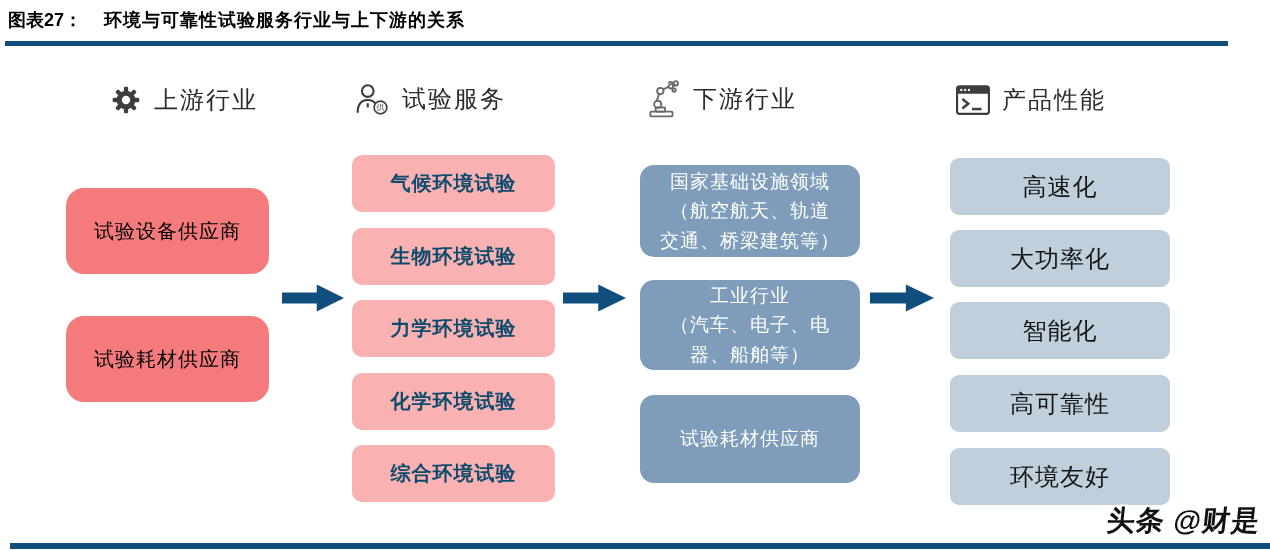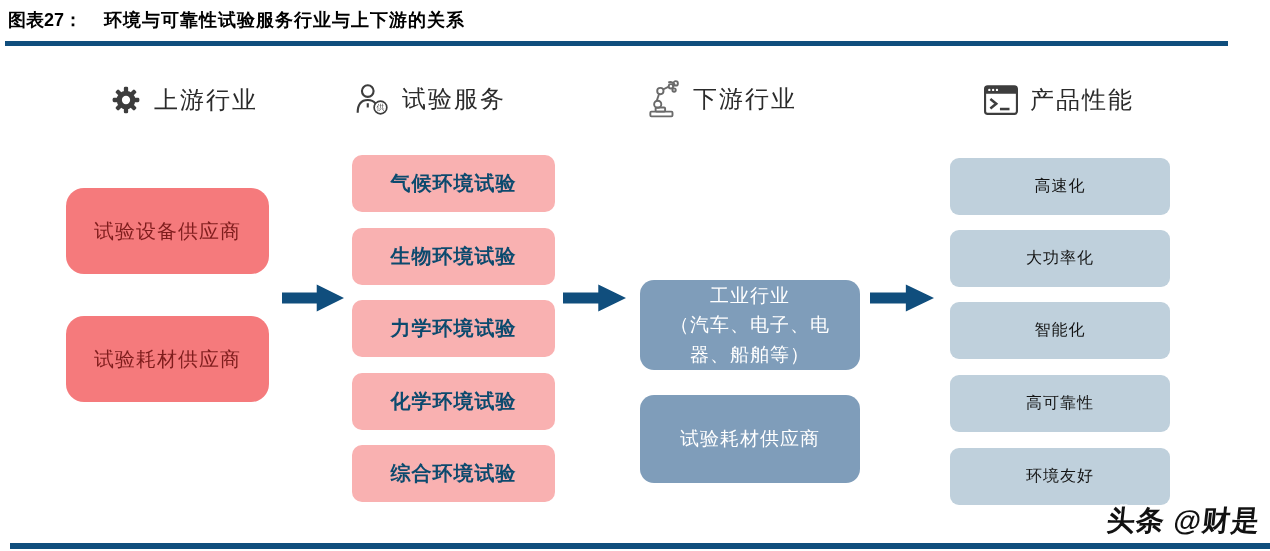--- a/index.html
+++ b/index.html
@@ -22,24 +22,24 @@
     font-family:"Liberation Serif",serif;font-size:24px;font-weight:400;
     color:#2b2b2b;letter-spacing:2px;white-space:nowrap;
   }
 
   
   .box{
     position:absolute;display:flex;align-items:center;justify-content:center;
     font-family:"Liberation Serif",serif;text-align:center;box-sizing:border-box;
     padding:2px 6px;
   }
-  .box.red{background:#F57A7C;color:#7f1d1d;border-radius:18px;font-size:20px;letter-spacing:1px;}
+  .box.red{background:#F57A7C;color:#000000;border-radius:18px;font-size:20px;letter-spacing:1px;}
   .box.pink{background:#F9B1B1;color:#0c4a6e;border-radius:10px;font-size:20px;font-weight:600;letter-spacing:1px;}
   .box.steel{background:#7F9DBA;color:#fff;border-radius:14px;font-size:19px;line-height:1.55;white-space:pre-line;letter-spacing:1px;}
-  .box.lightblue{background:#BFD0DC;color:#141414;border-radius:9px;font-size:16px;letter-spacing:1px;}
+  .box.lightblue{background:#BFD0DC;color:#141414;border-radius:9px;font-size:24px;letter-spacing:1px;}
 
   
   .b-c1{left:66px;width:203px;height:86px;}
   .b-c1-0{top:188px;} .b-c1-1{top:316px;}
   
   .b-c2{left:352px;width:203px;height:57px;}
   .b-c2-0{top:155px;} .b-c2-1{top:228px;} .b-c2-2{top:300px;} .b-c2-3{top:373px;} .b-c2-4{top:445px;}
   
   .b-c3{left:640px;width:220px;}
   .b-c3-0{top:165px;height:92px;} .b-c3-1{top:280px;height:90px;} .b-c3-2{top:395px;height:88px;}
@@ -114,21 +114,21 @@
         <path d="M17 9 L22 6.5"></path>
         <path d="M22 2.5 a4.5 4.5 0 0 1 6.5 3.2"></path>
         <circle cx="24.5" cy="6" r="2.1"></circle>
         <circle cx="29" cy="3.2" r="2.1"></circle>
         <circle cx="27.5" cy="9.5" r="1.6"></circle>
       </svg>
     </span>
     <span class="col-header-label">下游行业</span>
   </div>
 
-  <div class="col-header" style="left:984px;top:84px;">
+  <div class="col-header" style="left:956px;top:84px;">
     <span class="icon">
       <svg width="34" height="30" viewBox="0 0 32 28" aria-hidden="true">
         <rect x="1" y="1" width="30" height="26" rx="2.5" fill="#ffffff" stroke="#3d3d3d" stroke-width="2"></rect>
         <path d="M1 3.5 a2.5 2.5 0 0 1 2.5 -2.5 h25 a2.5 2.5 0 0 1 2.5 2.5 v4.5 h-30 z" fill="#3d3d3d"></path>
         <circle cx="5" cy="4.5" r="1.1" fill="#ffffff"></circle>
         <circle cx="8.6" cy="4.5" r="1.1" fill="#ffffff"></circle>
         <circle cx="12.2" cy="4.5" r="1.1" fill="#ffffff"></circle>
         <path d="M6 13 l5.5 4.5 L6 22" stroke="#3d3d3d" stroke-width="2.4" fill="none"></path>
         <path d="M15 22.5 h9" stroke="#3d3d3d" stroke-width="2.4"></path>
       </svg>
@@ -142,20 +142,23 @@
   <div class="arrow arrow-1"></div>
 
   <div class="box pink b-c2 b-c2-0">气候环境试验</div>
   <div class="box pink b-c2 b-c2-1">生物环境试验</div>
   <div class="box pink b-c2 b-c2-2">力学环境试验</div>
   <div class="box pink b-c2 b-c2-3">化学环境试验</div>
   <div class="box pink b-c2 b-c2-4">综合环境试验</div>
 
   <div class="arrow arrow-2"></div>
 
+  <div class="box steel b-c3 b-c3-0">国家基础设施领域
+（航空航天、轨道
+交通、桥梁建筑等）</div>
   <div class="box steel b-c3 b-c3-1">工业行业
 （汽车、电子、电
 器、船舶等）</div>
   <div class="box steel b-c3 b-c3-2">试验耗材供应商</div>
 
   <div class="arrow arrow-3"></div>
 
   <div class="box lightblue b-c4 b-c4-0">高速化</div>
   <div class="box lightblue b-c4 b-c4-1">大功率化</div>
   <div class="box lightblue b-c4 b-c4-2">智能化</div>

